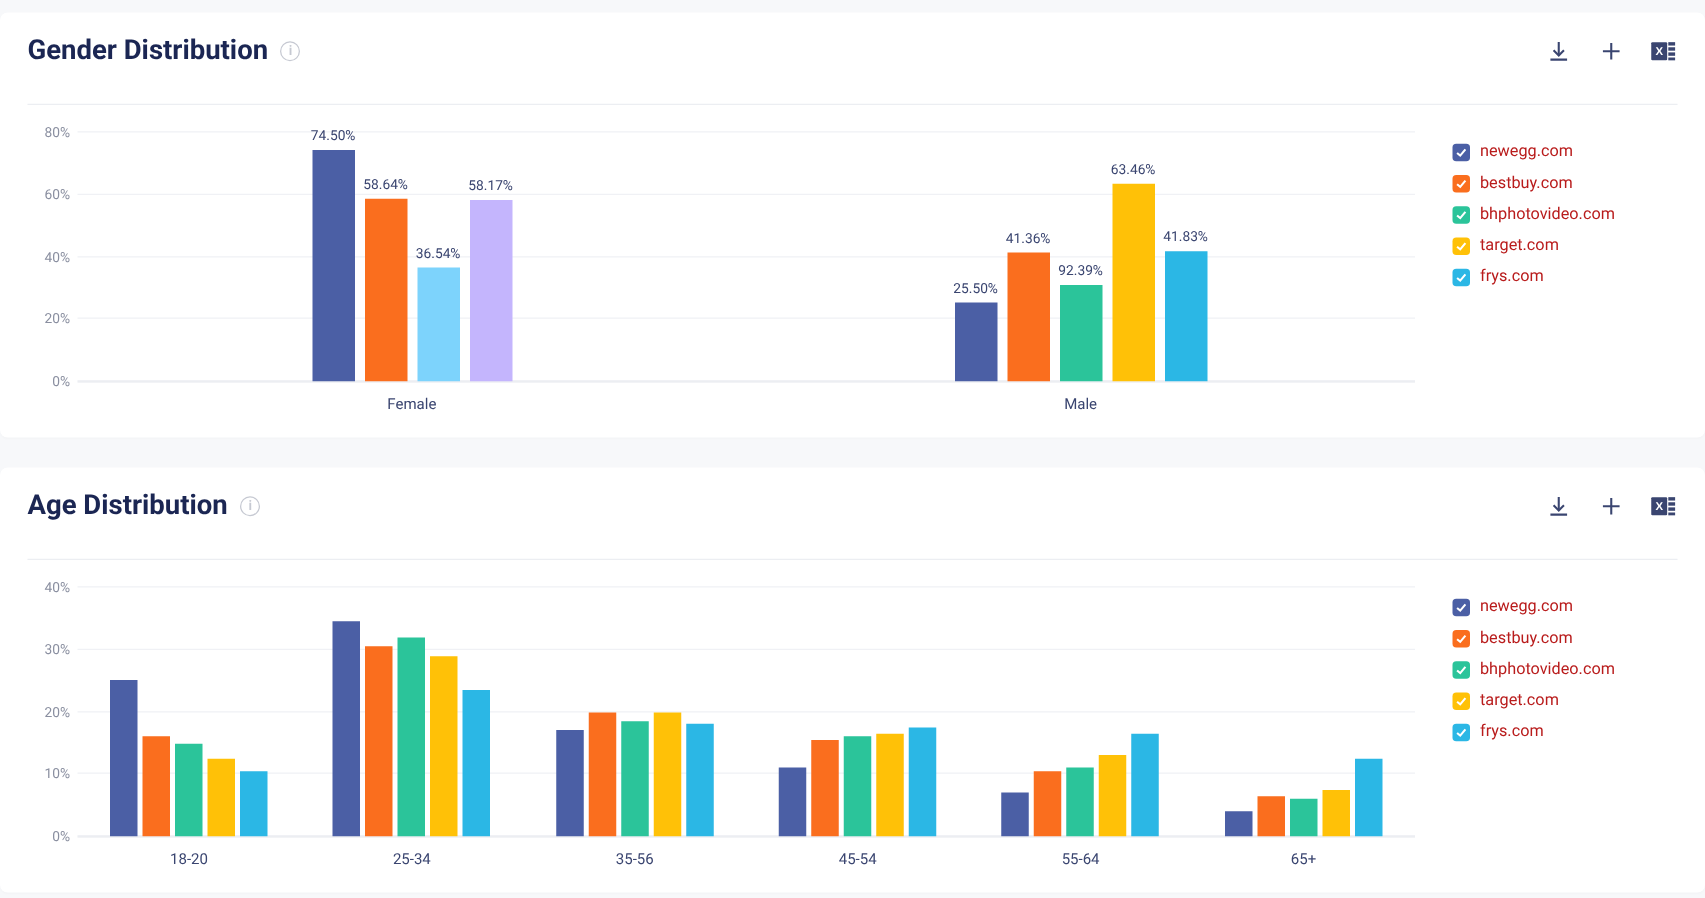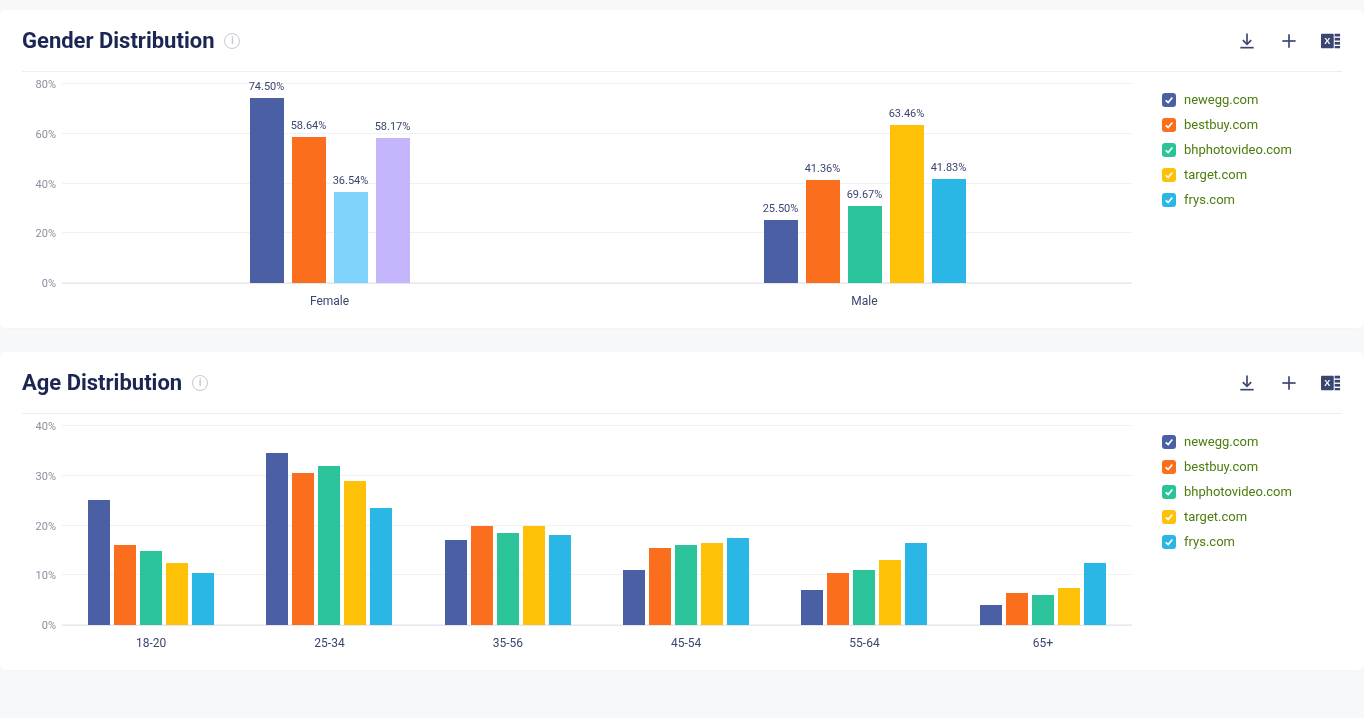--- a/index.html
+++ b/index.html
@@ -15,22 +15,22 @@
     border-radius: 6px;
     margin: 0 0 24px 0;
     padding: 18px 22px 20px 22px;
     box-shadow: 0 1px 2px rgba(0,0,0,0.02);
   }
   .panel-header {
     display: flex;
     align-items: center;
     justify-content: space-between;
     border-bottom: 1px solid #eceef2;
-    padding-bottom: 18px;
-    margin-bottom: 12px;
+    padding-bottom: 30px;
+    margin-bottom: 22px;
   }
   .panel-title {
     font-size: 22px;
     font-weight: 700;
     color: #1b2653;
     display: flex;
     align-items: center;
     gap: 10px;
   }
   .info-icon {
@@ -68,21 +68,21 @@
   .legend {
     width: 190px;
     padding-top: 8px;
     padding-left: 10px;
   }
   .legend-item {
     display: flex;
     align-items: center;
     gap: 8px;
     font-size: 13px;
-    color: #4d7c0f;
+    color: #b91c1c;
     margin-bottom: 10px;
     cursor: pointer;
   }
   .legend-sw {
     width: 14px; height: 14px;
     border-radius: 3px;
     display: inline-flex;
     align-items: center;
     justify-content: center;
     flex-shrink: 0;
@@ -214,21 +214,21 @@
               </div>
             </div>
             <div class="group">
               <div class="bar" style="height: 31.875%; background: rgb(75, 95, 165);">
                 <div class="bar-label">25.50%</div>
               </div>
               <div class="bar" style="height: 51.7%; background: rgb(250, 110, 30);">
                 <div class="bar-label">41.36%</div>
               </div>
               <div class="bar" style="height: 38.875%; background: rgb(43, 196, 154);">
-                <div class="bar-label">69.67%</div>
+                <div class="bar-label">92.39%</div>
               </div>
               <div class="bar" style="height: 79.325%; background: rgb(255, 193, 7);">
                 <div class="bar-label">63.46%</div>
               </div>
               <div class="bar" style="height: 52.2875%; background: rgb(43, 183, 229);">
                 <div class="bar-label">41.83%</div>
               </div>
             </div>
           </div>
         </div>

